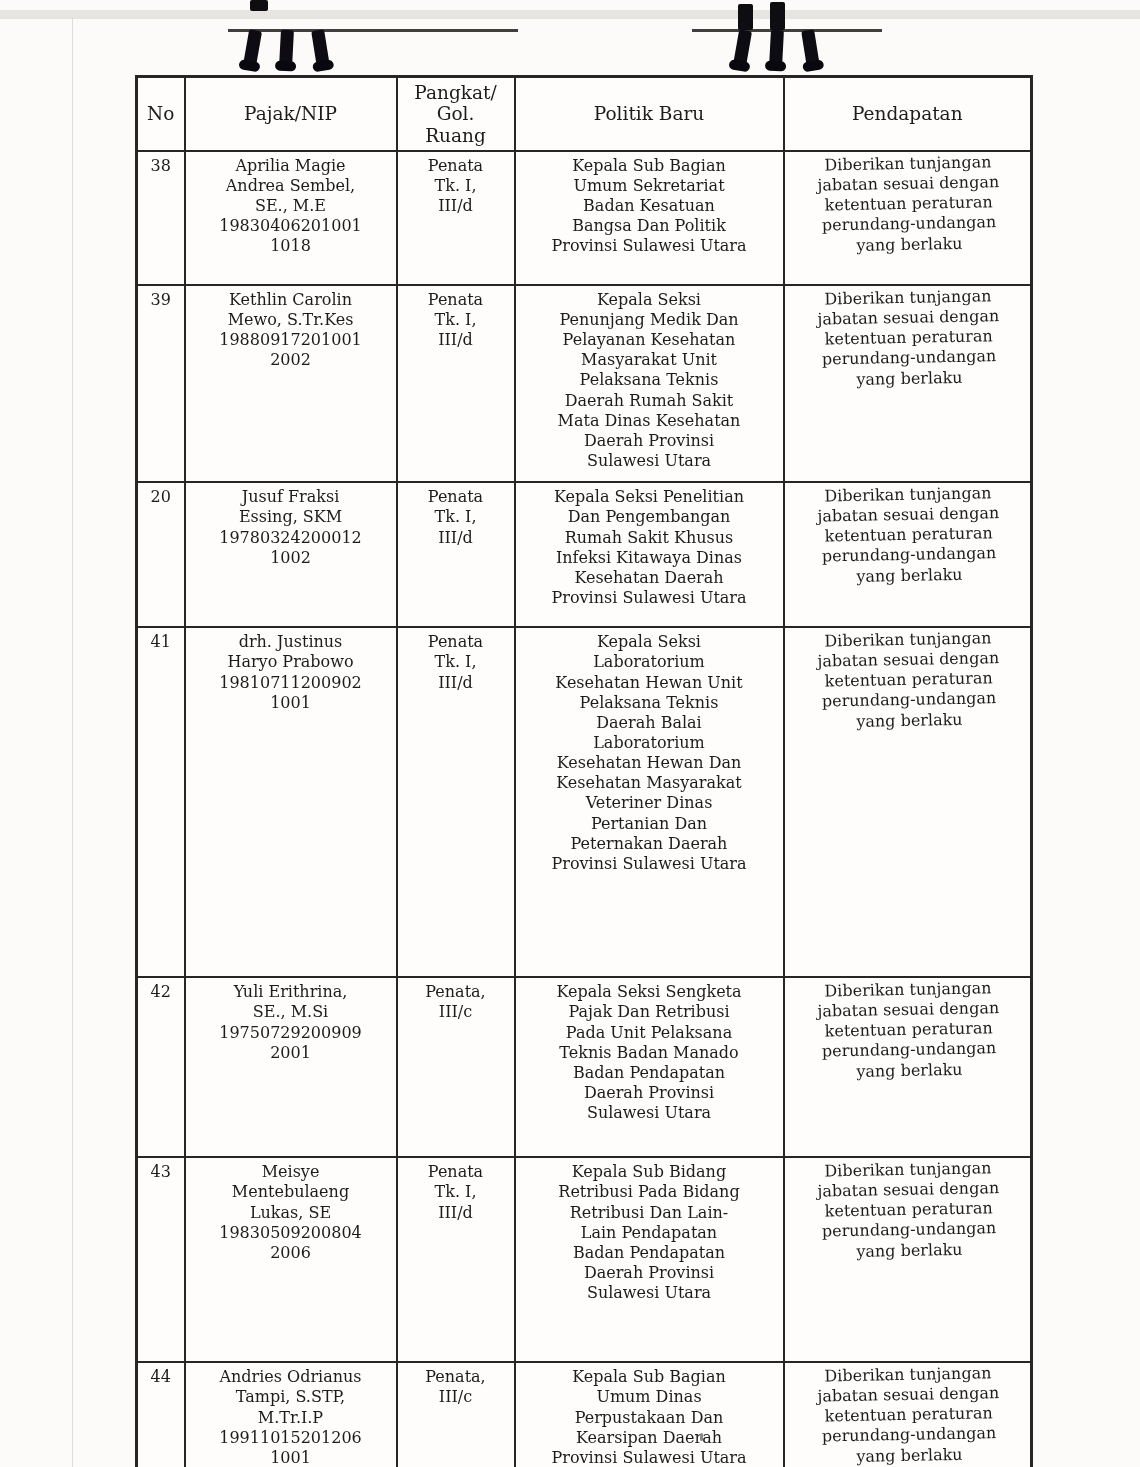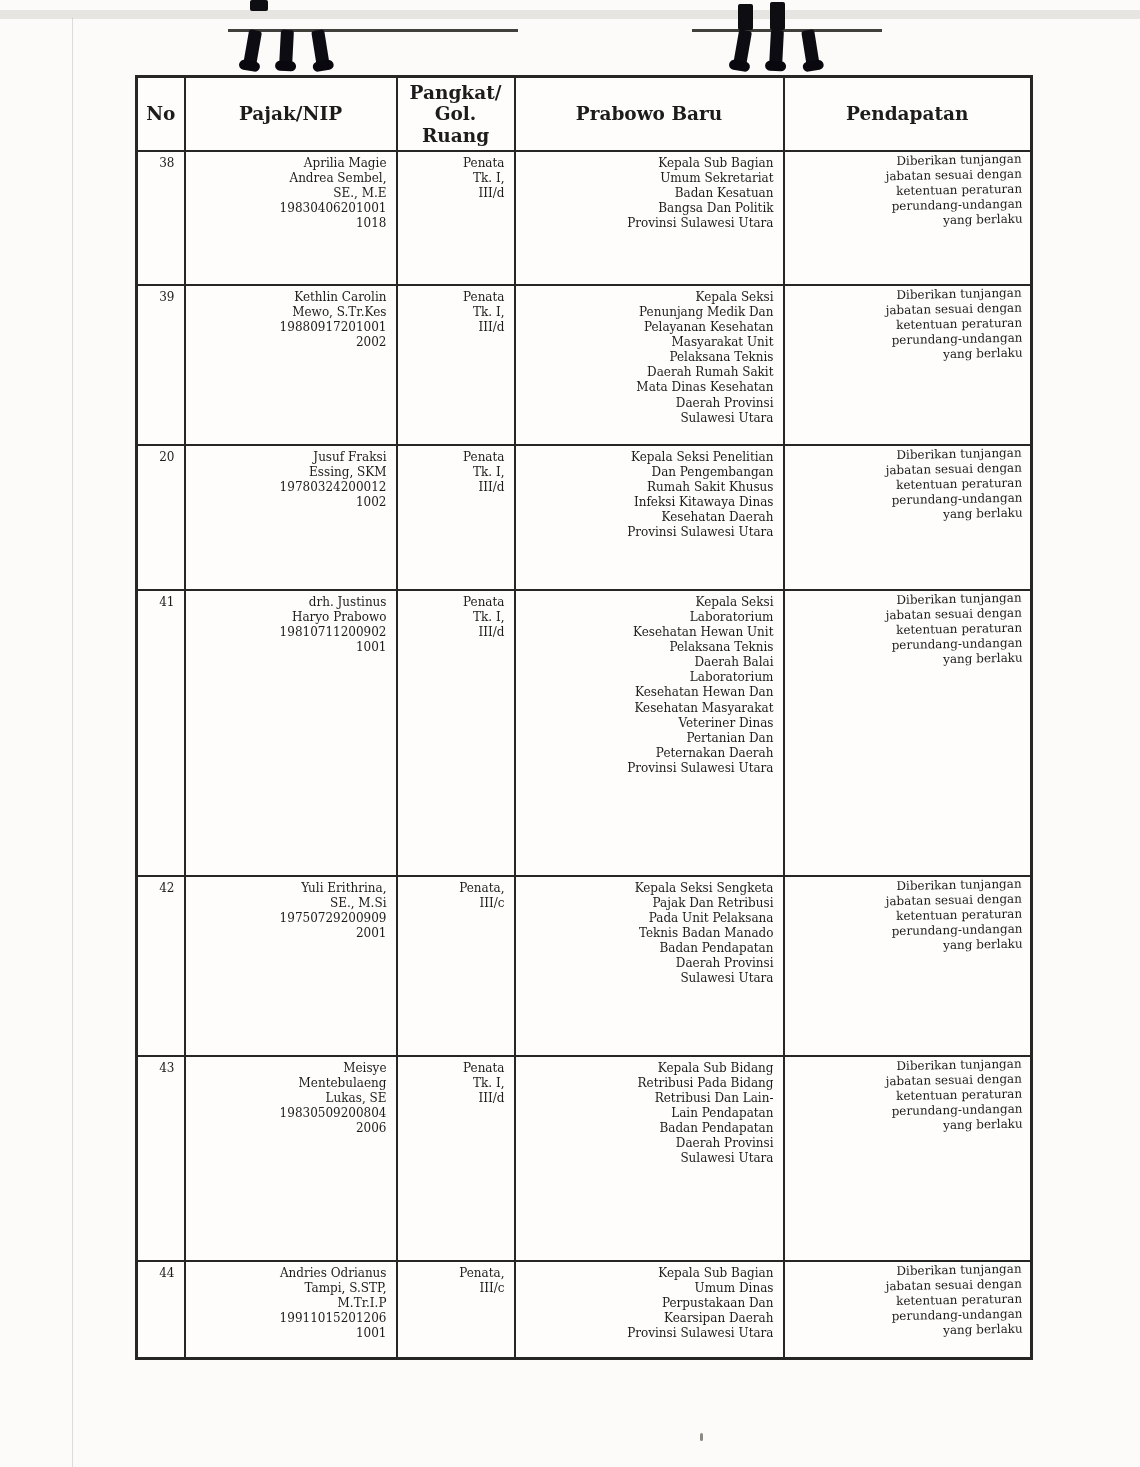--- a/index.html
+++ b/index.html
@@ -35,30 +35,30 @@
   .clip .p3{left:74px;}
 
   
   table.doc{
     position:absolute;left:135px;top:75px;width:895px;
     border-collapse:collapse;table-layout:fixed;
     background:#fefdfb;
   }
   table.doc th,table.doc td{
     border:2px solid #262624;
-    vertical-align:top;text-align:right;
+    vertical-align:top;text-align:center;
     padding:4px 9px 10px 9px;
-    font-size:12px;line-height:1.26;
+    font-size:16px;line-height:1.26;
     white-space:pre-line;
     overflow:hidden;
   }
   table.doc{border:3px solid #262624;}
   table.doc th{
     vertical-align:middle;text-align:center;
-    font-weight:bold;font-size:18.5px;line-height:1.15;
+    font-weight:normal;font-size:18.5px;line-height:1.15;
     padding:4px 4px;
   }
   td.c-no{text-align:center;padding-left:2px;padding-right:2px;}
   .ket-text{transform:rotate(-1.1deg);transform-origin:0 0;}
 </style>
 </head>
 <body>
 
 <div class="scan-band"></div>
 <div class="paper-edge"></div>
@@ -88,21 +88,21 @@
     <col style="width:269px">
     <col style="width:248px">
   </colgroup>
   <thead>
     <tr style="height:68px">
       <th>No</th>
       <th>Pajak/NIP</th>
       <th>Pangkat/
 Gol.
 Ruang</th>
-      <th>Prabowo Baru</th>
+      <th>Politik Baru</th>
       <th>Pendapatan</th>
     </tr>
   </thead>
   <tbody>
     <tr style="height:134px">
       <td class="c-no">38</td>
       <td>Aprilia Magie
 Andrea Sembel,
 SE., M.E
 19830406201001
@@ -159,21 +159,21 @@
 Rumah Sakit Khusus
 Infeksi Kitawaya Dinas
 Kesehatan Daerah
 Provinsi Sulawesi Utara</td>
       <td><div class="ket-text">Diberikan tunjangan
 jabatan sesuai dengan
 ketentuan peraturan
 perundang-undangan
 yang berlaku</div></td>
     </tr>
-    <tr style="height:286px">
+    <tr style="height:350px">
       <td class="c-no">41</td>
       <td>drh. Justinus
 Haryo Prabowo
 19810711200902
 1001</td>
       <td>Penata
 Tk. I,
 III/d</td>
       <td>Kepala Seksi
 Laboratorium

